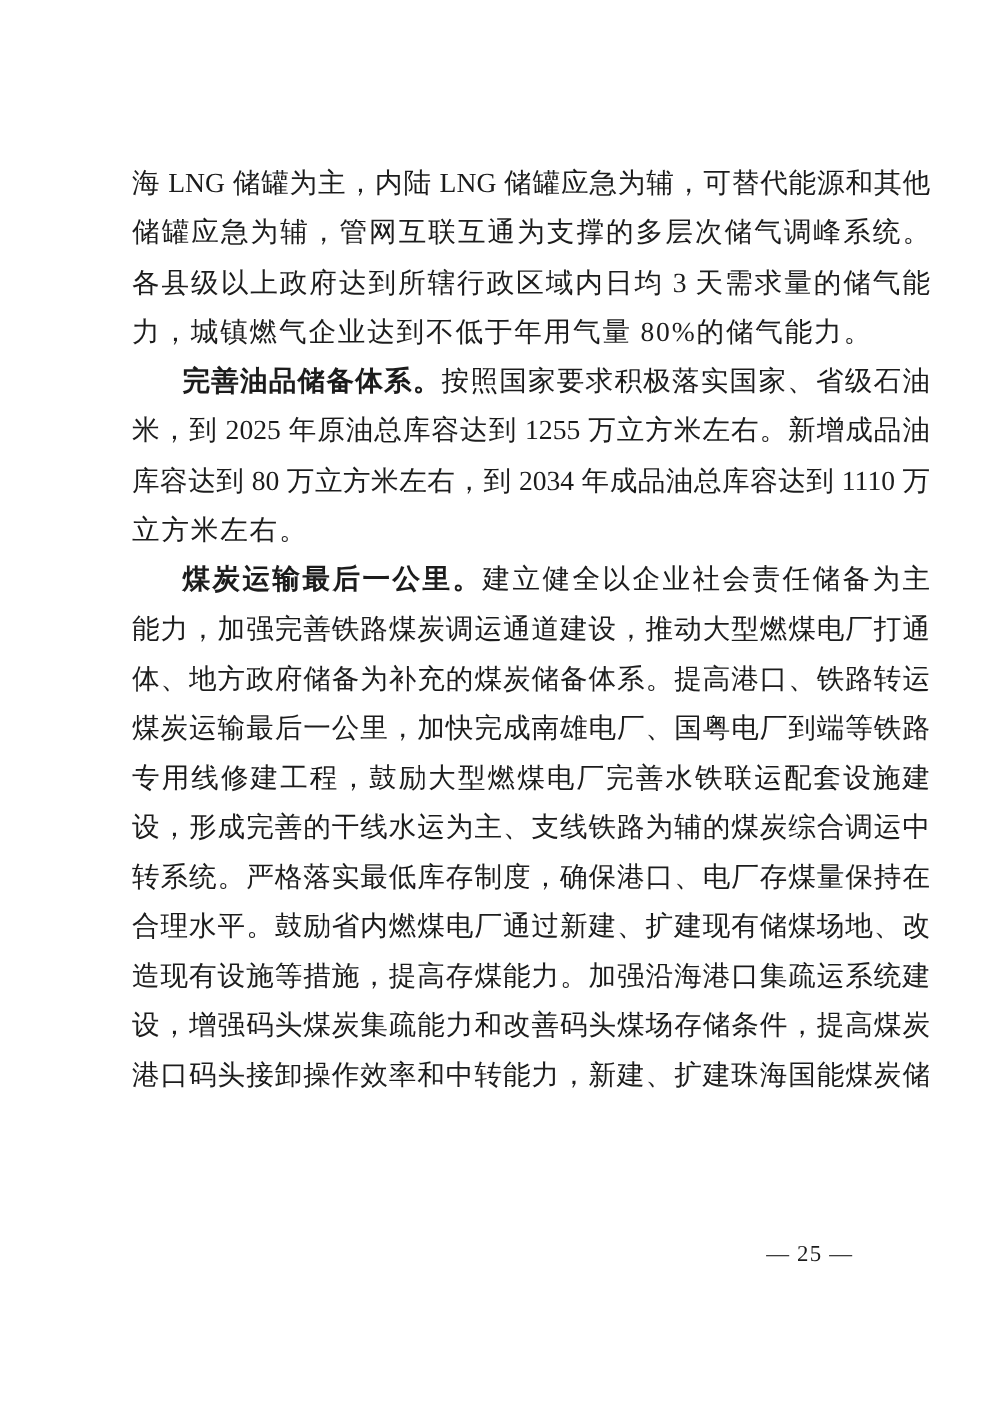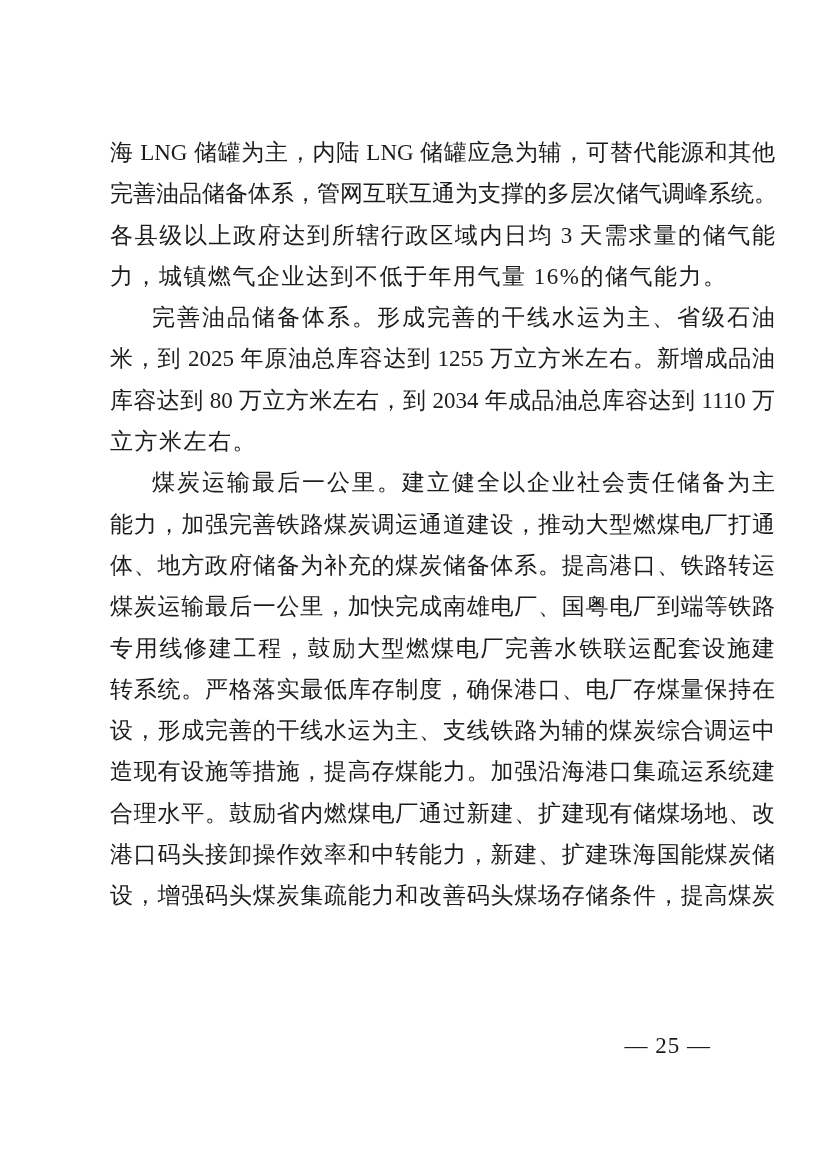--- a/index.html
+++ b/index.html
@@ -29,51 +29,51 @@
     text-align-last: justify;
   }
   .line.end {
     text-align-last: left;
     letter-spacing: 1.5px;
   }
   .line.ind {
     padding-left: 42px;
   }
   .line .b {
-    font-weight: normal;
+    font-weight: bold;
   }
   .pagenum {
     position: absolute;
     top: 1032px;
     right: 115px;
-    font-size: 23px;
+    font-size: 19px;
     line-height: 28px;
     letter-spacing: 1px;
     color: #1c1c1c;
   }
 </style>
 </head>
 <body>
 
 <div class="page">
   <div class="text-block">
     <div class="line"><span class="b"></span><span>海 LNG 储罐为主，内陆 LNG 储罐应急为辅，可替代能源和其他</span></div>
-    <div class="line"><span class="b"></span><span>完善油品储备体系，管网互联互通为支撑的多层次储气调峰系统。</span></div>
+    <div class="line"><span class="b"></span><span>储罐应急为辅，管网互联互通为支撑的多层次储气调峰系统。</span></div>
     <div class="line"><span class="b"></span><span>各县级以上政府达到所辖行政区域内日均 3 天需求量的储气能</span></div>
-    <div class="line end"><span class="b"></span><span>力，城镇燃气企业达到不低于年用气量 16%的储气能力。</span></div>
-    <div class="line ind"><span class="b">完善油品储备体系。</span><span>形成完善的干线水运为主、省级石油</span></div>
+    <div class="line end"><span class="b"></span><span>力，城镇燃气企业达到不低于年用气量 80%的储气能力。</span></div>
+    <div class="line ind"><span class="b">完善油品储备体系。</span><span>按照国家要求积极落实国家、省级石油</span></div>
     <div class="line"><span class="b"></span><span>米，到 2025 年原油总库容达到 1255 万立方米左右。新增成品油</span></div>
     <div class="line"><span class="b"></span><span>库容达到 80 万立方米左右，到 2034 年成品油总库容达到 1110 万</span></div>
     <div class="line end"><span class="b"></span><span>立方米左右。</span></div>
     <div class="line ind"><span class="b">煤炭运输最后一公里。</span><span>建立健全以企业社会责任储备为主</span></div>
     <div class="line"><span class="b"></span><span>能力，加强完善铁路煤炭调运通道建设，推动大型燃煤电厂打通</span></div>
     <div class="line"><span class="b"></span><span>体、地方政府储备为补充的煤炭储备体系。提高港口、铁路转运</span></div>
     <div class="line"><span class="b"></span><span>煤炭运输最后一公里，加快完成南雄电厂、国粤电厂到端等铁路</span></div>
     <div class="line"><span class="b"></span><span>专用线修建工程，鼓励大型燃煤电厂完善水铁联运配套设施建</span></div>
+    <div class="line"><span class="b"></span><span>设，形成完善的干线水运为主、支线铁路为辅的煤炭综合调运中</span></div>
     <div class="line"><span class="b"></span><span>转系统。严格落实最低库存制度，确保港口、电厂存煤量保持在</span></div>
-    <div class="line"><span class="b"></span><span>设，形成完善的干线水运为主、支线铁路为辅的煤炭综合调运中</span></div>
+    <div class="line"><span class="b"></span><span>合理水平。鼓励省内燃煤电厂通过新建、扩建现有储煤场地、改</span></div>
     <div class="line"><span class="b"></span><span>造现有设施等措施，提高存煤能力。加强沿海港口集疏运系统建</span></div>
-    <div class="line"><span class="b"></span><span>合理水平。鼓励省内燃煤电厂通过新建、扩建现有储煤场地、改</span></div>
+    <div class="line"><span class="b"></span><span>设，增强码头煤炭集疏能力和改善码头煤场存储条件，提高煤炭</span></div>
     <div class="line"><span class="b"></span><span>港口码头接卸操作效率和中转能力，新建、扩建珠海国能煤炭储</span></div>
-    <div class="line"><span class="b"></span><span>设，增强码头煤炭集疏能力和改善码头煤场存储条件，提高煤炭</span></div>
   </div>
   <div class="pagenum">— 25 —</div>
 </div>
 
 </body></html>

